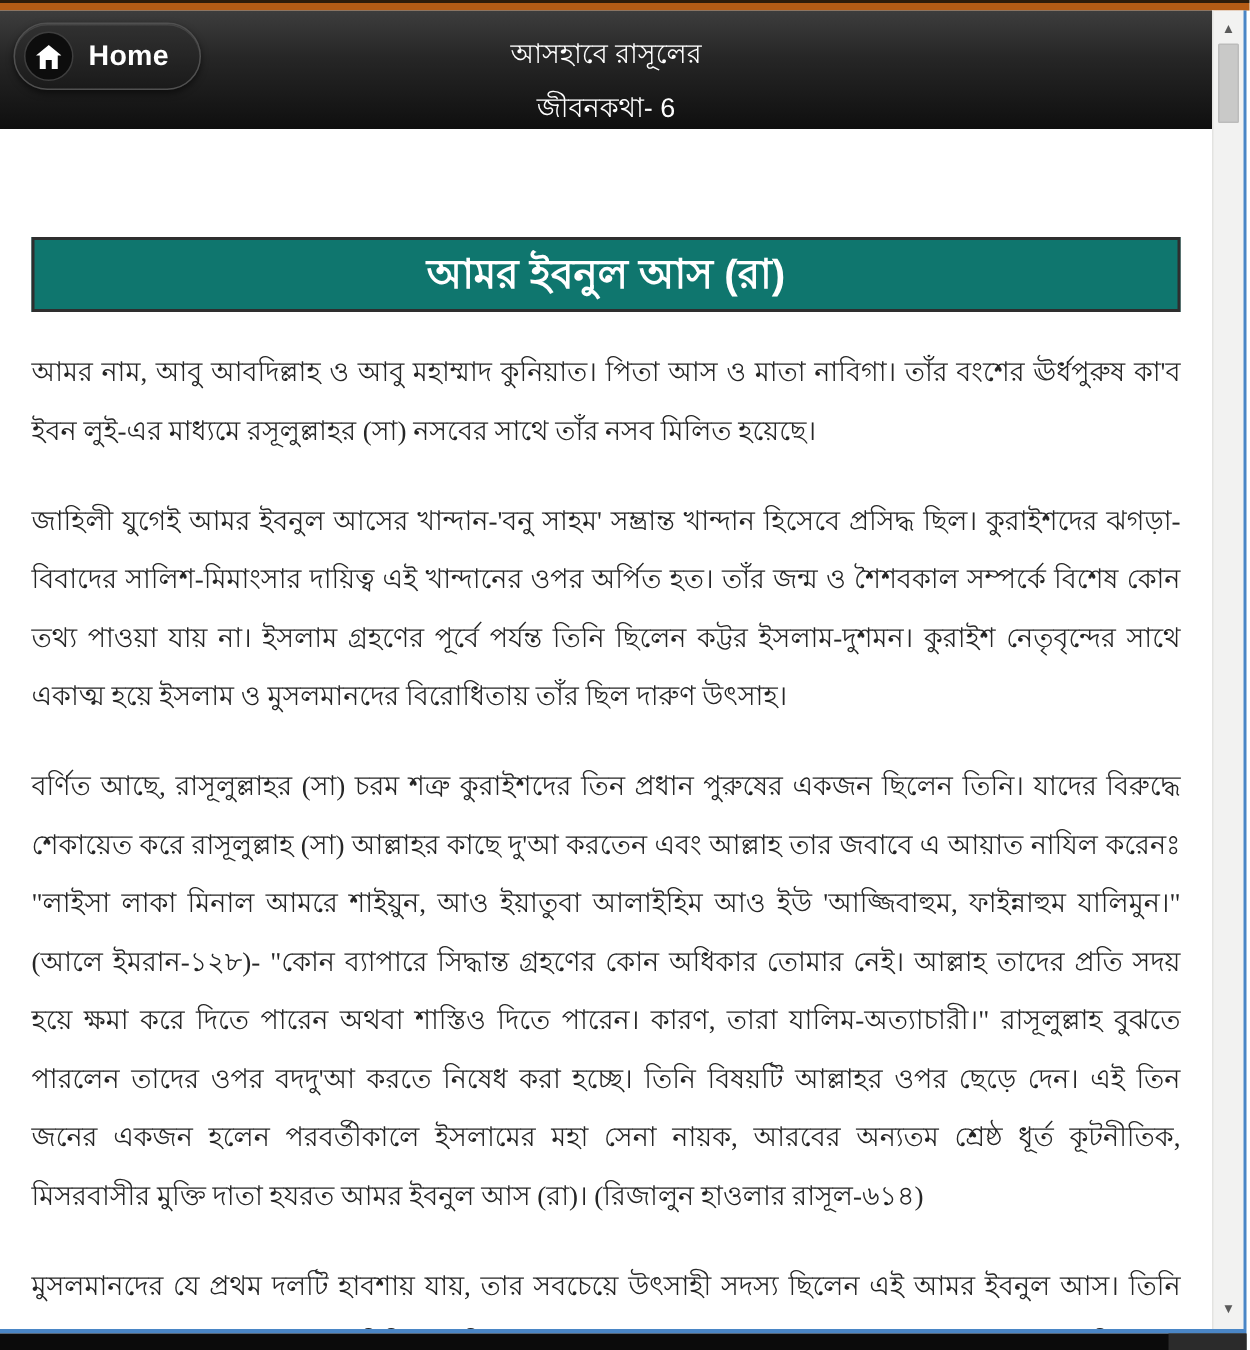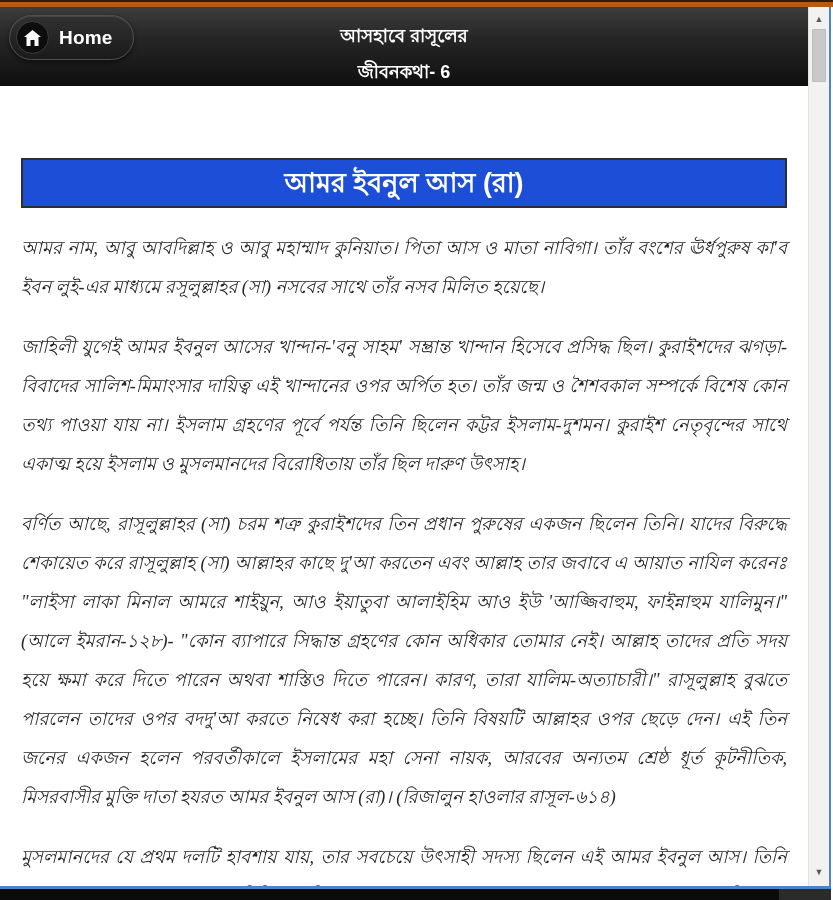--- a/index.html
+++ b/index.html
@@ -16,30 +16,30 @@
                background:linear-gradient(180deg,#3d3d3d 0%,#262626 40%,#0f0f0f 100%); }
   .home-btn { position:absolute; top:8px; left:9px; height:45px; min-width:112px;
               border-radius:24px; border:1px solid #505050;
               background:linear-gradient(180deg,#313131,#1a1a1a);
               box-shadow:inset 0 1px 0 rgba(255,255,255,.10), 0 2px 5px rgba(0,0,0,.55);
               display:flex; align-items:center; gap:10px; padding:0 20px 0 6px; cursor:pointer; }
   .home-circle { width:33px; height:33px; border-radius:50%; background:#0d0d0d;
                  border:1px solid #3e3e3e; display:flex; align-items:center; justify-content:center; }
   .home-label { color:#ffffff; font-weight:bold; font-size:19px; letter-spacing:.2px; }
   .appheader-title { position:absolute; top:11px; left:120px; right:120px; text-align:center;
-                     color:#ffffff; font-weight:bold; font-size:18px; line-height:36px; }
+                     color:#ffffff; font-weight:normal; font-size:18px; line-height:36px; }
 
   
   .content { position:absolute; top:100px; left:0; width:808px; height:786px; background:#ffffff;
              overflow:hidden; padding:0 21px; }
-  .article-title-bar { margin-top:58px; height:50px; line-height:46px; background:#1d4ed8;
+  .article-title-bar { margin-top:58px; height:50px; line-height:46px; background:#0f766e;
                        border:2px solid #2e2e2e; color:#ffffff; text-align:center;
                        font-size:27px; font-weight:bold; }
   .content p { margin-top:21px; font-size:18px; line-height:39px; color:#262626;
-               text-align:justify; font-family:"Liberation Serif", serif;font-style:italic; }
+               text-align:justify; font-family:"Liberation Serif", serif; }
 
   
   .scrollbar { position:absolute; top:7px; left:808px; width:21px; height:879px;
                background:#f2f2f1; border-left:1px solid #e3e3e1; }
   .sb-btn { position:absolute; left:0; width:20px; height:18px; display:flex;
             align-items:center; justify-content:center; color:#5a5a5a; font-size:9px; cursor:pointer; }
   .sb-btn-up { top:3px; }
   .sb-btn-down { bottom:5px; }
   .sb-thumb { position:absolute; top:22px; left:3px; width:14px; height:53px;
               background:#c9c9c8; border:1px solid #bcbcbb; border-radius:1px; cursor:pointer; }

